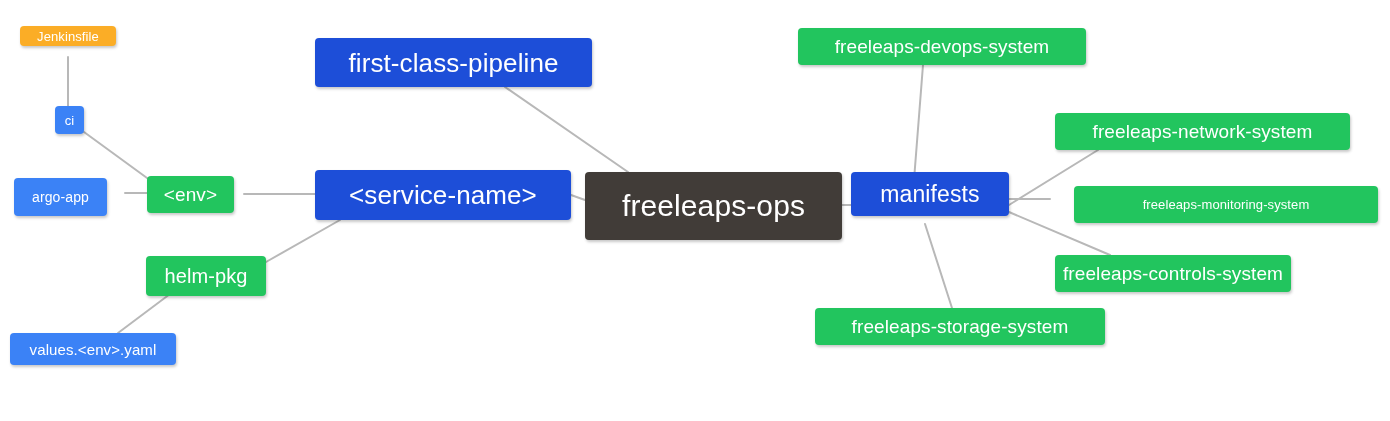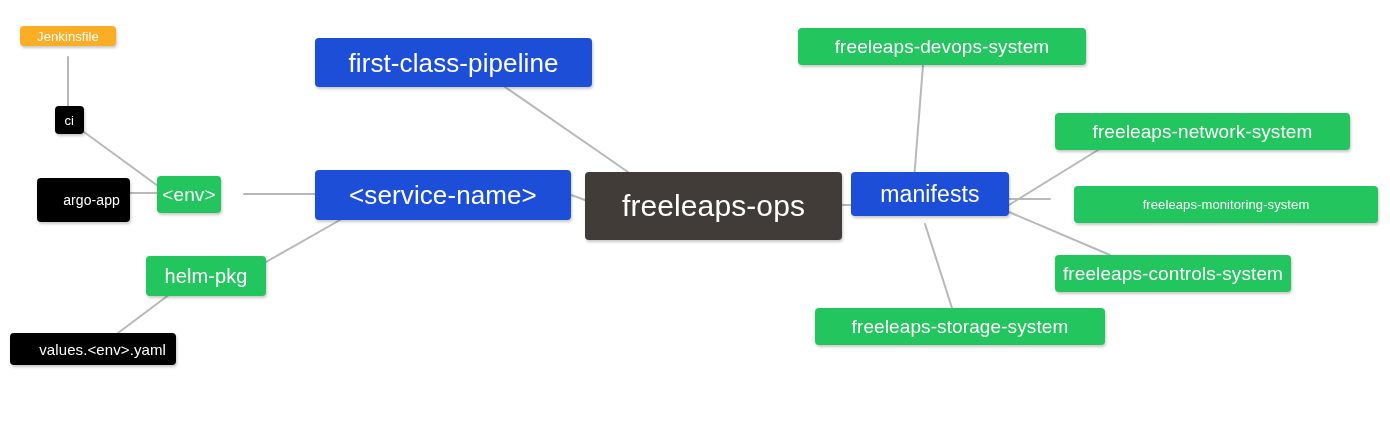--- a/index.html
+++ b/index.html
@@ -30,21 +30,21 @@
     justify-content:center;
     color:#ffffff;
     border-radius:4px;
     white-space:nowrap;
     line-height:1;
     box-shadow:1px 2px 3px rgba(0,0,0,0.22);
     padding:0 10px;
     letter-spacing:0.1px;
   }
   .n-orange{background:#fbad26;}
-  .n-red{background:#000000;justify-content:flex-end;}
+  .n-red{background:#3b82f6;}
   .n-green{background:#22c55e;}
   .n-blue{background:#1d4ed8;align-items:center;}
   .n-dark{background:#413c38;}
 </style>
 </head>
 <body>
 
 <div id="canvas" style="width: 1390px; height: 421px; background: rgb(255, 255, 255);">
   <svg id="edges" viewBox="0 0 1390 421" width="1390" height="421">
       <line x1="68" y1="57" x2="68" y2="106" stroke="#b8b8b8" stroke-width="2" stroke-linecap="round"></line>
@@ -61,24 +61,24 @@
       <line x1="1009" y1="199" x2="1050" y2="199" stroke="#b8b8b8" stroke-width="2" stroke-linecap="round"></line>
       <line x1="1009" y1="212" x2="1110" y2="255" stroke="#b8b8b8" stroke-width="2" stroke-linecap="round"></line>
       <line x1="925" y1="224" x2="952" y2="308" stroke="#b8b8b8" stroke-width="2" stroke-linecap="round"></line>
     </svg>
 <div class="node n-orange" style="left: 20px; top: 26px; width: 96px; height: 20px; font-size: 13px;">
       <span>Jenkinsfile</span>
     </div>
     <div class="node n-red" style="left: 55px; top: 106px; width: 29px; height: 28px; font-size: 13px;">
       <span>ci</span>
     </div>
-    <div class="node n-red" style="left: 37px; top: 178px; width: 93px; height: 44px; font-size: 14px;">
+    <div class="node n-red" style="left: 14px; top: 178px; width: 93px; height: 38px; font-size: 14px;">
       <span>argo-app</span>
     </div>
-    <div class="node n-green" style="left: 157px; top: 176px; width: 64px; height: 37px; font-size: 19px;">
+    <div class="node n-green" style="left: 147px; top: 176px; width: 87px; height: 37px; font-size: 19px;">
       <span>&lt;env&gt;</span>
     </div>
     <div class="node n-green" style="left: 146px; top: 256px; width: 120px; height: 40px; font-size: 20px;">
       <span>helm-pkg</span>
     </div>
     <div class="node n-red" style="left: 10px; top: 333px; width: 166px; height: 32px; font-size: 15px;">
       <span>values.&lt;env&gt;.yaml</span>
     </div>
     <div class="node n-blue" style="left: 315px; top: 38px; width: 277px; height: 49px; font-size: 26px;">
       <span>first-class-pipeline</span>

